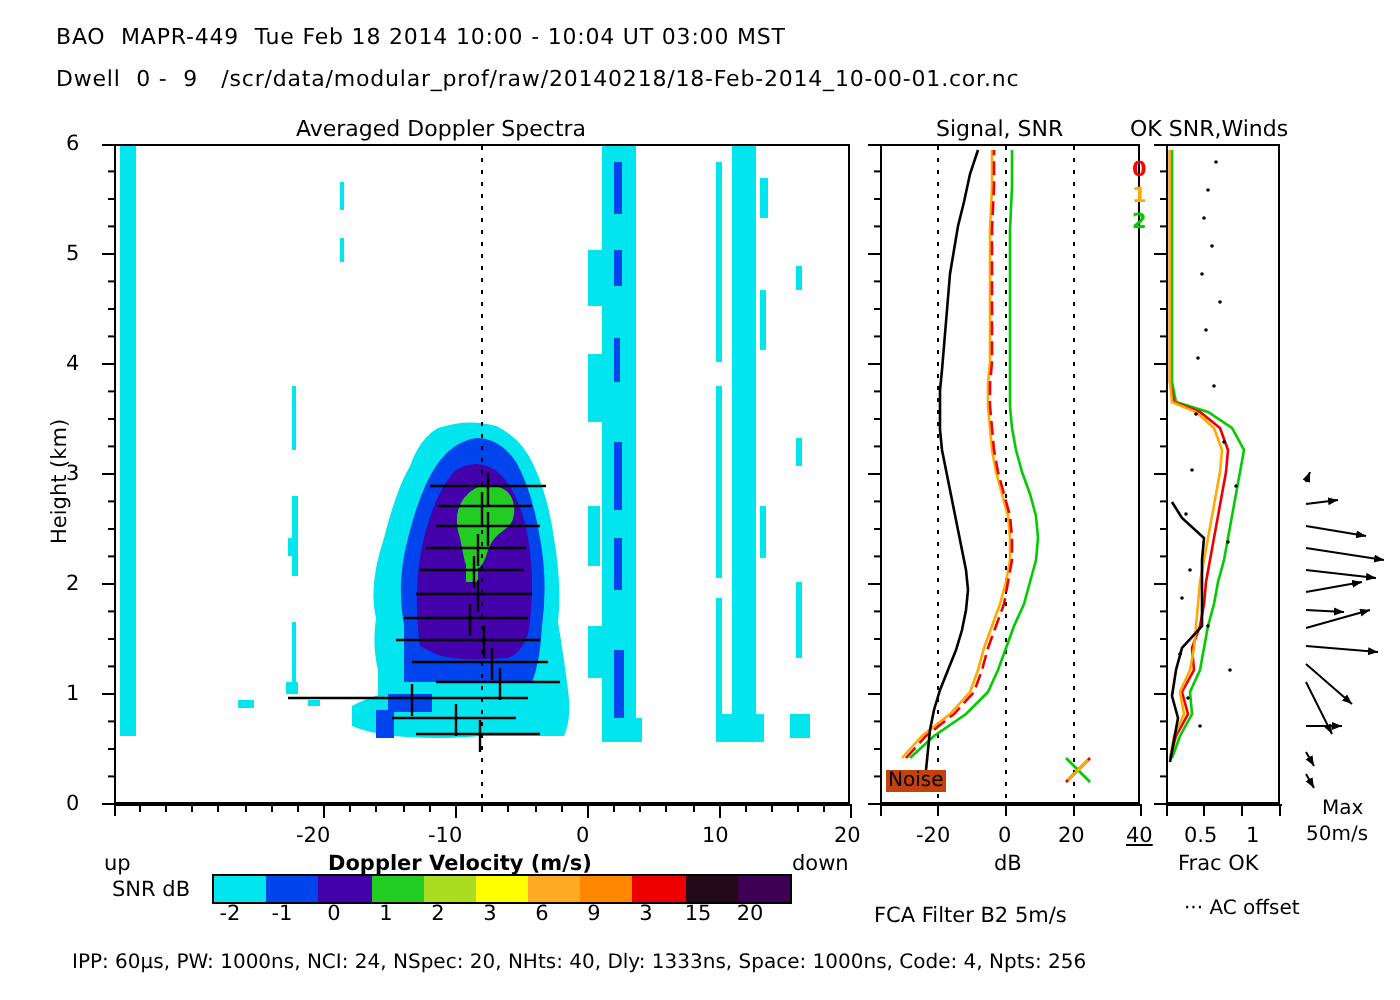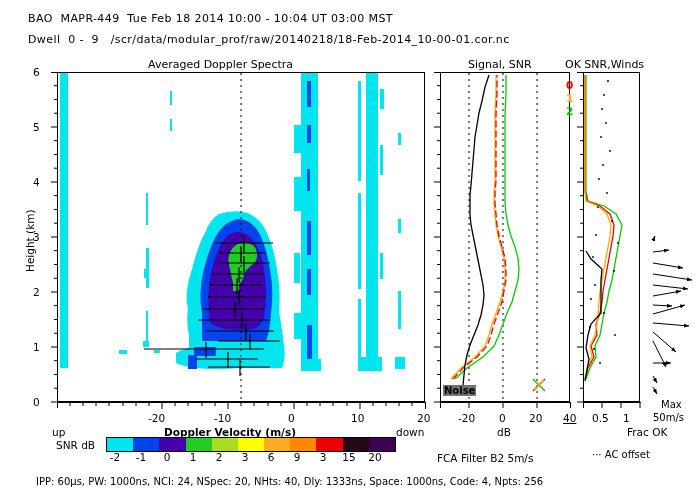--- a/index.html
+++ b/index.html
@@ -207,21 +207,21 @@
               42,212 40,202 38,192 36,182 34,172 32,162 30,152 29,142 29,132 29,122
               30,112 31,100 32,88 33,76 34,64 36,52 38,40 41,28 44,14 48,2"></polyline>
 
     <g stroke-width="1.4" fill="none">
       <path d="M92,318 L104,306" stroke="#ee0000"></path>
       <path d="M92,306 L104,318" stroke="#00cc00"></path>
       <path d="M93,317 L103,307" stroke="#ffaa00"></path>
     </g>
   </svg>
 </div>
-<div class="abs small" style="left:443px;top:385px;background:#737373;padding:0 1px;font-weight:bold;">Noise</div>
+<div class="abs small" style="left:443px;top:385px;background:#c2410c;padding:0 1px;">Noise</div>
 
 <svg class="abs" style="left:430px;top:72px;" width="11" height="331">
   <g stroke="#000" stroke-width="1">
     <line x1="10.5" y1="0" x2="10.5" y2="331"></line>
     <line x1="4" y1="0.5" x2="10.5" y2="0.5"></line>
       <line x1="4" y1="55" x2="10.5" y2="55"></line>
     <line x1="4" y1="110" x2="10.5" y2="110"></line>
       <line x1="4" y1="165" x2="10.5" y2="165"></line>
     <line x1="4" y1="220" x2="10.5" y2="220"></line>
       <line x1="4" y1="275" x2="10.5" y2="275"></line>
@@ -336,21 +336,21 @@
   <g stroke="#000" stroke-width="1">
     <line x1="0" y1="0.5" x2="58" y2="0.5"></line>
     <line x1="0.5" y1="0" x2="0.5" y2="6"></line>
     <line x1="19" y1="0" x2="19" y2="6"></line>
       <line x1="38" y1="0" x2="38" y2="6"></line>
     <line x1="57" y1="0" x2="57" y2="6"></line>
   </g>
 </svg>
 <div class="abs tick-lbl" style="left:592px;top:412px;">0.5</div>
 <div class="abs tick-lbl" style="left:623px;top:412px;">1</div>
-<div class="abs ax-lbl" style="left:589px;top:426px;margin-left:38px;">Frac OK</div>
+<div class="abs ax-lbl" style="left:589px;top:426px;">Frac OK</div>
 <div class="abs small" style="left:592px;top:449px;">··· AC offset</div>
 
 <div class="legn" style="left:566px;top:80px;color:#ff0000;">0</div>
 <div class="legn" style="left:566px;top:93px;color:#ffaa00;">1</div>
 <div class="legn" style="left:566px;top:106px;color:#00cc00;">2</div>
 
 <svg class="abs" style="left:645px;top:235px;" width="55" height="165">
   <defs>
     <marker id="ah" markerWidth="6" markerHeight="6" refX="5" refY="2" orient="auto">
       <path d="M0,0 L5,2 L0,4 z" fill="#000"></path>

